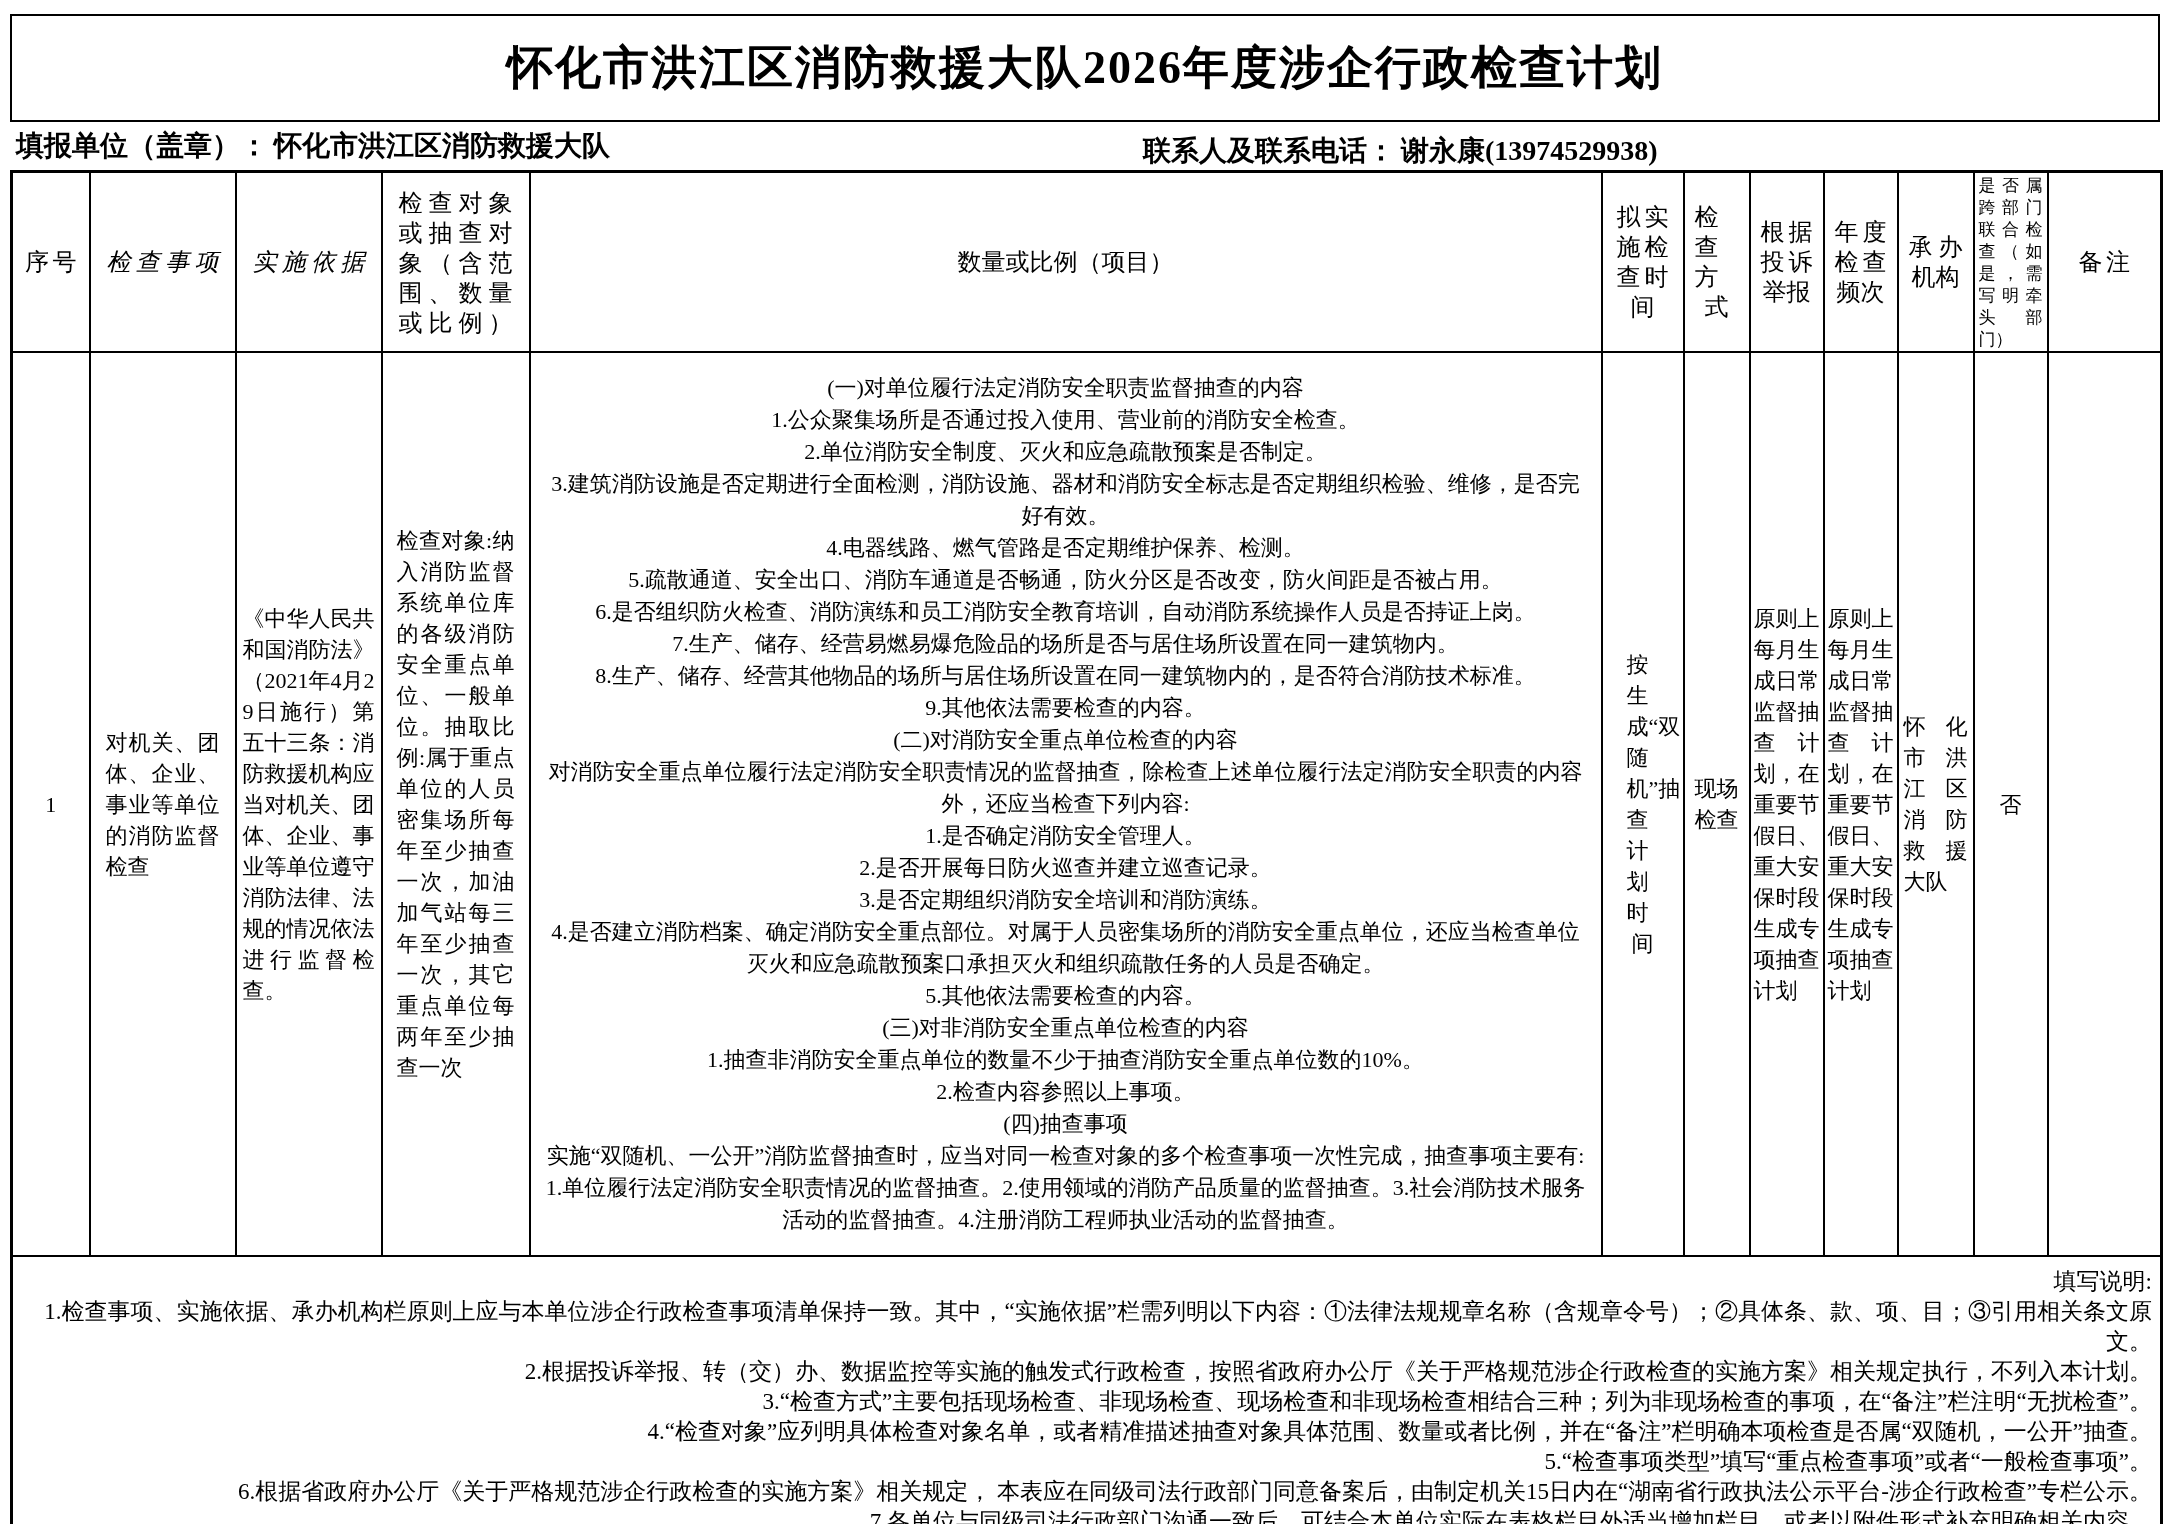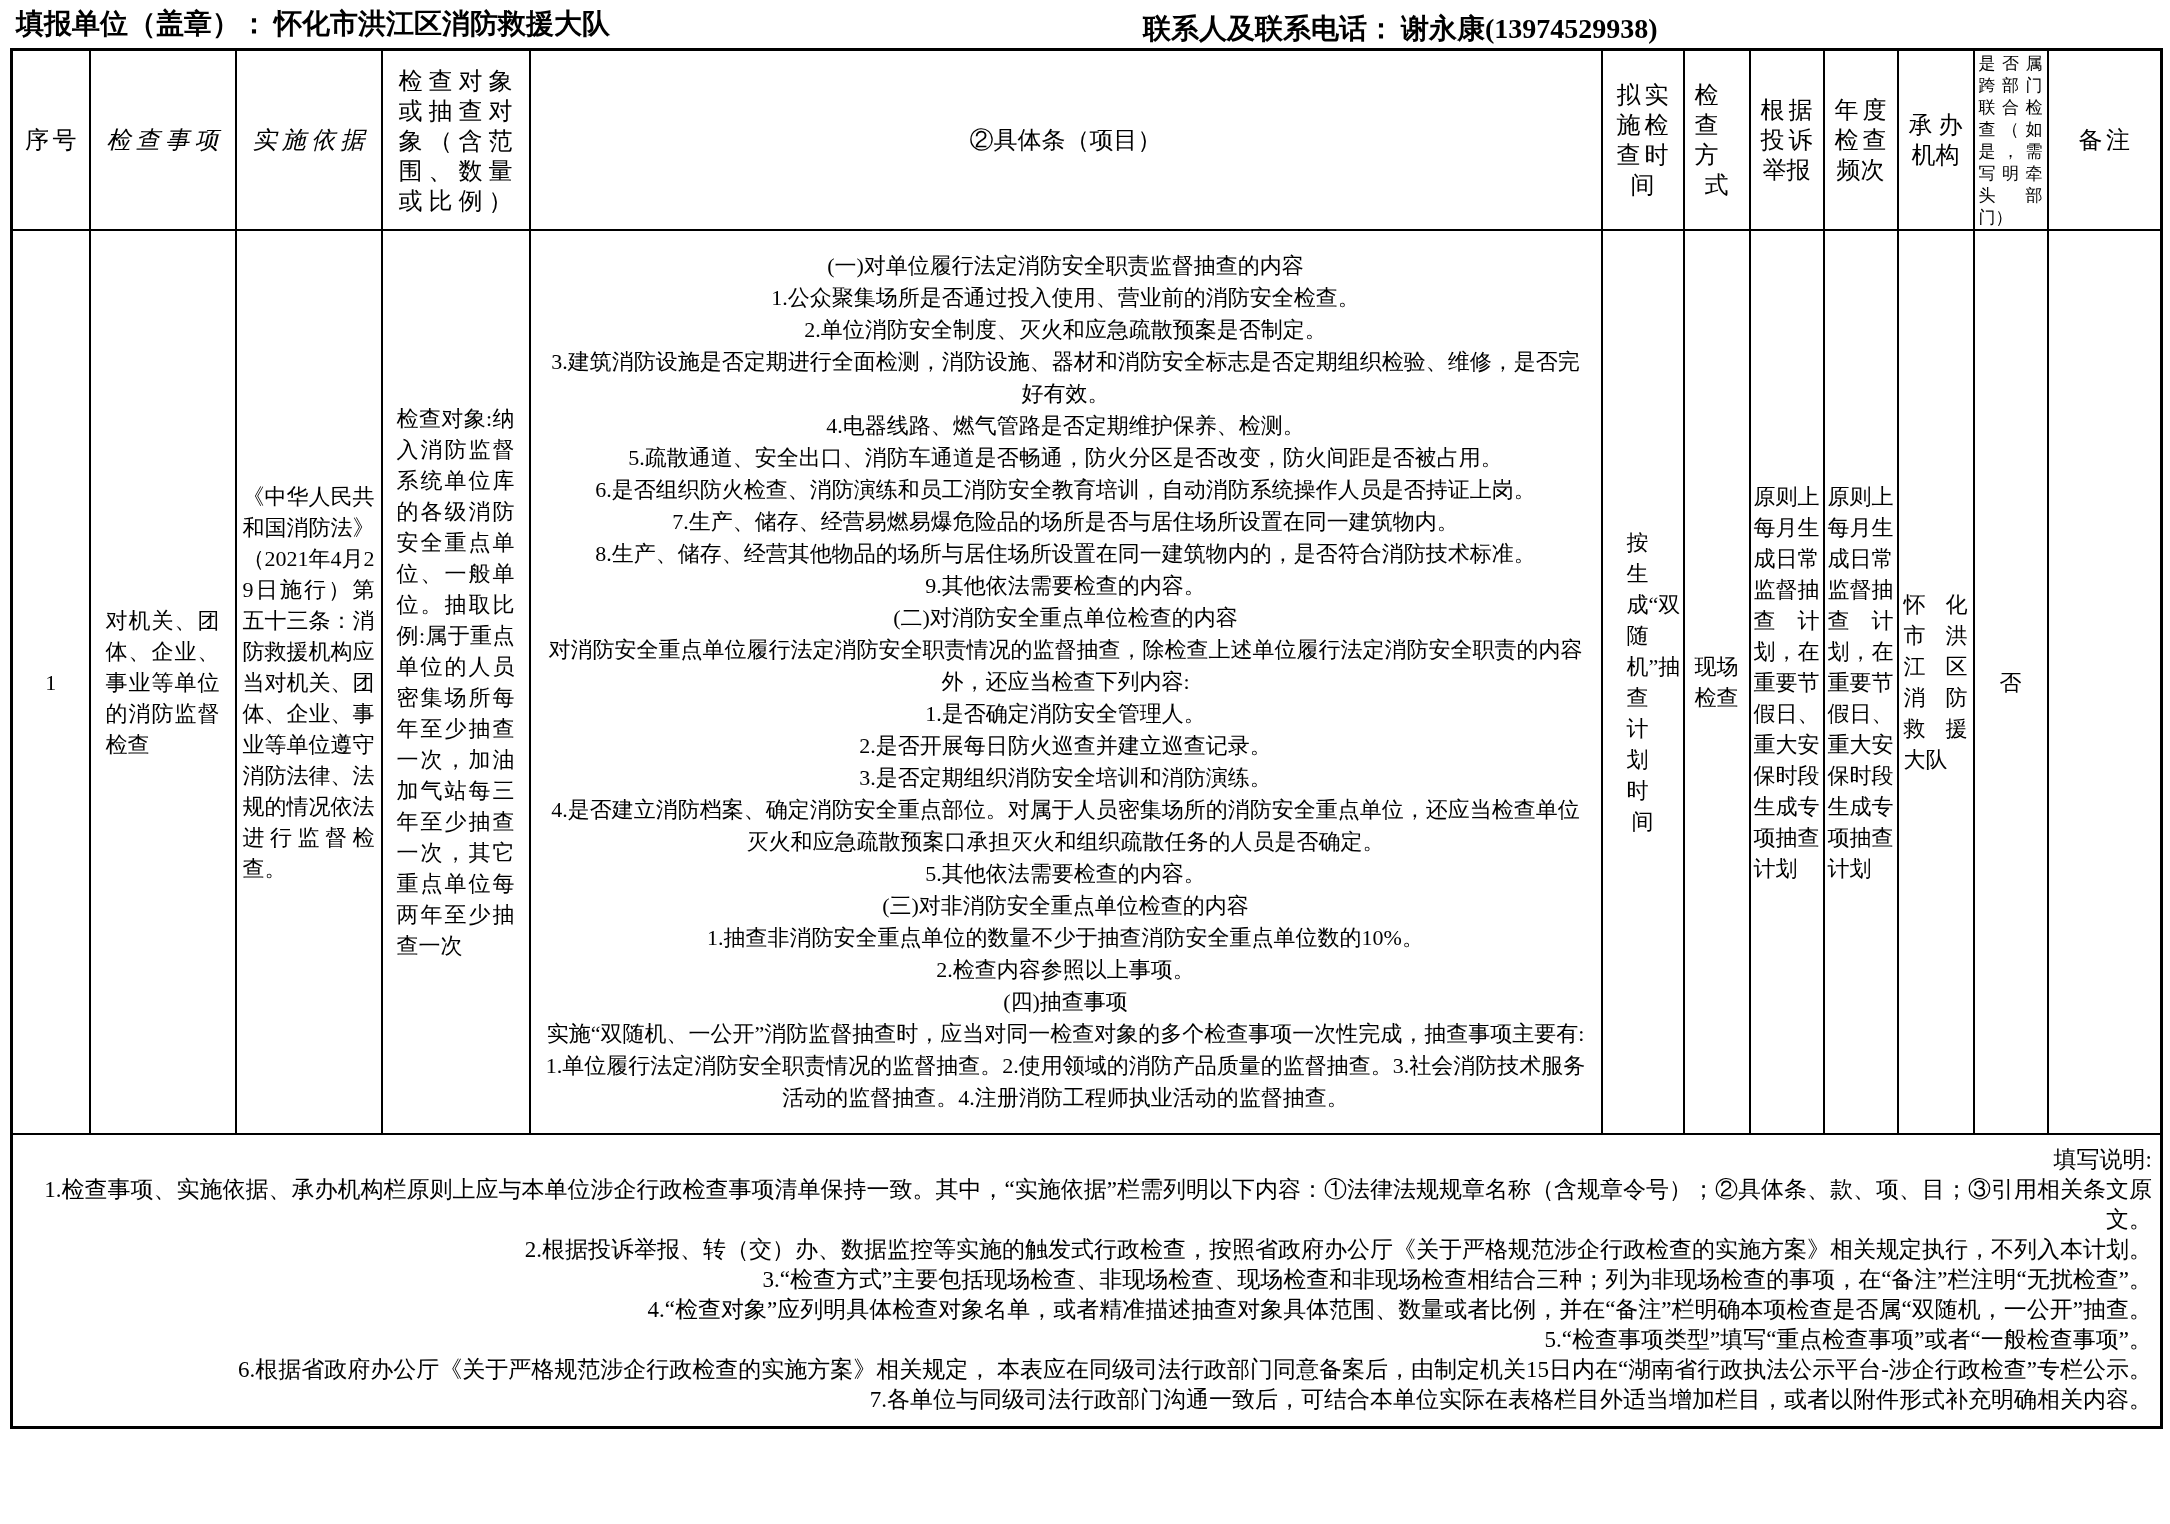--- a/index.html
+++ b/index.html
@@ -82,20 +82,23 @@
     padding:5px 8px;
     font-weight:bold;font-size:23px;line-height:30px;
   }
   .note-line{margin:0;text-align:right;}
 </style>
 </head>
 <body>
 
 <div class="page">
 
+  <div class="title-box">
+    <h1>怀化市洪江区消防救援大队2026年度涉企行政检查计划</h1>
+  </div>
 
   <div class="subheader">
     <div class="sub-left sub-pair">
       <span>填报单位（盖章）：</span><span>怀化市洪江区消防救援大队</span>
     </div>
     <div class="sub-right sub-pair">
       <span>联系人及联系电话：</span>
         <span>谢永康(13974529938)</span>
     </div>
   </div>
@@ -114,21 +117,21 @@
         <col style="width:76px">
         <col style="width:74px">
         <col style="width:114px">
     </colgroup>
     <thead>
       <tr>
         <th class="th-just th-seq">序号</th>
         <th class="th-just th-item">检查事项</th>
         <th class="th-just th-basis">实施依据</th>
         <th class="th-target">检查对象或抽查对象（含范围、数量或比例）</th>
-        <th class="th-content">②具体条（项目）</th>
+        <th class="th-content">数量或比例（项目）</th>
         <th class="th-time">拟实施检查时间</th>
         <th class="th-method">检查方式</th>
         <th class="th-type">根据投诉举报</th>
         <th class="th-freq">年度检查频次</th>
         <th class="th-agency">承办机构</th>
         <th class="th-joint">是否属跨部门联合检查（如是，需写明牵头部门）</th>
         <th class="th-just th-remark">备注</th>
       </tr>
     </thead>
     <tbody>

